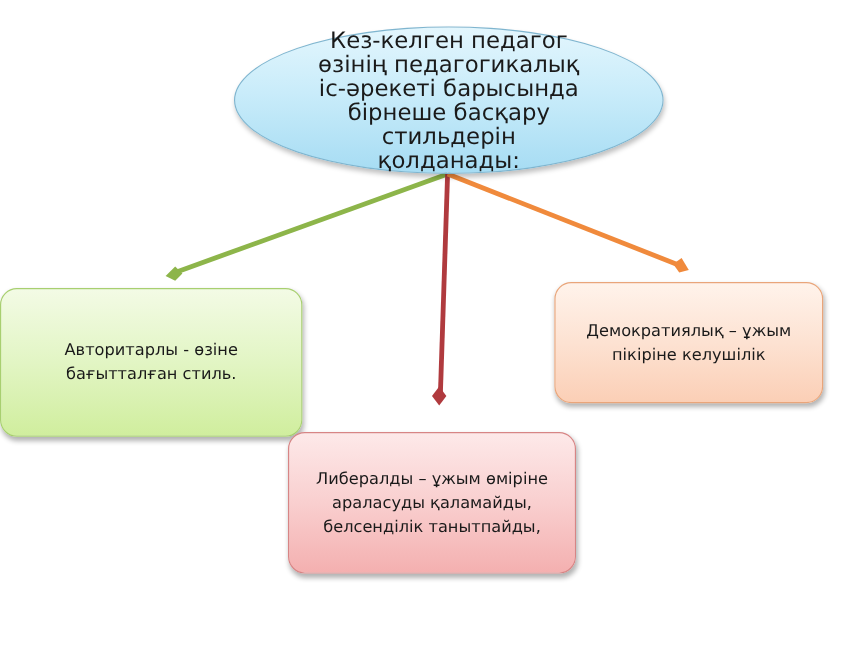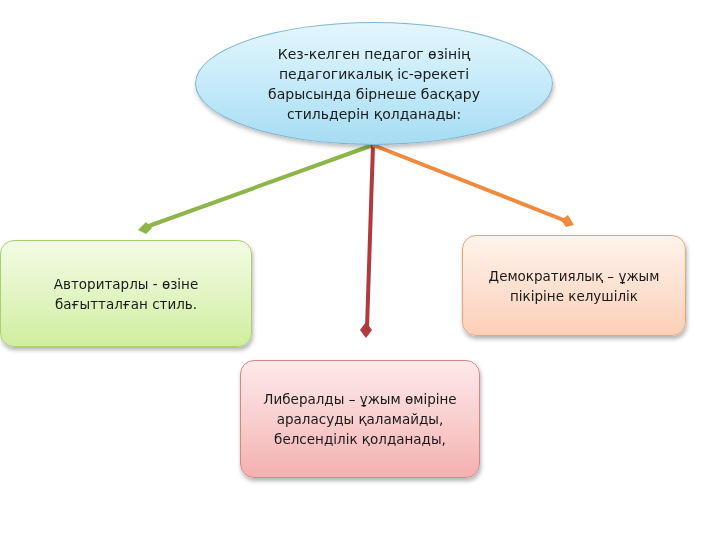--- a/index.html
+++ b/index.html
@@ -4,26 +4,26 @@
 <style>
   html, body { margin: 0; padding: 0; }
   body { width: 720px; height: 540px; background: #ffffff; position: relative; overflow: hidden;
          font-family: "DejaVu Sans", sans-serif; }
   svg.lines { position: absolute; left: 0; top: 0; width: 720px; height: 540px; }
   .ellipse { position: absolute; left: 195px; top: 22px; width: 358px; height: 123px; border-radius: 50%;
              background: linear-gradient(180deg, #e3f6fd 0%, #c9ecfa 45%, #a6dcf3 100%);
              border: 1px solid #7fb5cf; box-sizing: border-box;
              box-shadow: 1px 3px 4px rgba(0,0,0,0.25);
              display: flex; align-items: center; justify-content: center; text-align: center; }
-  .ellipse span { font-size: 14px; line-height: 20px; color: #1a1a1a; width: 230px; }
+  .ellipse span { font-size: 19px; line-height: 20px; color: #1a1a1a; width: 230px; }
   .box { position: absolute; border-radius: 14px; box-sizing: border-box;
          display: flex; align-items: center; justify-content: center; text-align: center;
          box-shadow: 1px 3px 4px rgba(0,0,0,0.3); }
   .box span { font-size: 13.5px; line-height: 20px; color: #1a1a1a; }
-  .box.green { left: 0px; top: 240px; width: 252px; height: 107px;
+  .box.green { left: 0px; top: 240px; width: 252px; height: 124px;
                background: linear-gradient(180deg, #f3fbe5 0%, #e2f5c4 50%, #d0ee9e 100%);
                border: 1px solid #a8cf70; }
   .box.green span { width: 190px; }
   .box.orange { left: 462px; top: 235px; width: 224px; height: 101px;
                 background: linear-gradient(180deg, #fff3eb 0%, #fde2d2 50%, #fbcfb6 100%);
                 border: 1px solid #e9a57a; }
   .box.orange span { width: 200px; }
   .box.red { left: 240px; top: 360px; width: 240px; height: 118px;
              background: linear-gradient(180deg, #fde9e9 0%, #f9cfcf 50%, #f4b0b0 100%);
              border: 1px solid #d78585; }
@@ -53,14 +53,14 @@
 
 <div class="box green">
   <span>Авторитарлы - өзіне бағытталған стиль.</span>
 </div>
 
 <div class="box orange">
   <span>Демократиялық – ұжым пікіріне келушілік</span>
 </div>
 
 <div class="box red">
-  <span>Либералды – ұжым өміріне араласуды қаламайды, белсенділік қолданады,</span>
+  <span>Либералды – ұжым өміріне араласуды қаламайды, белсенділік танытпайды,</span>
 </div>
 
 </body></html>

